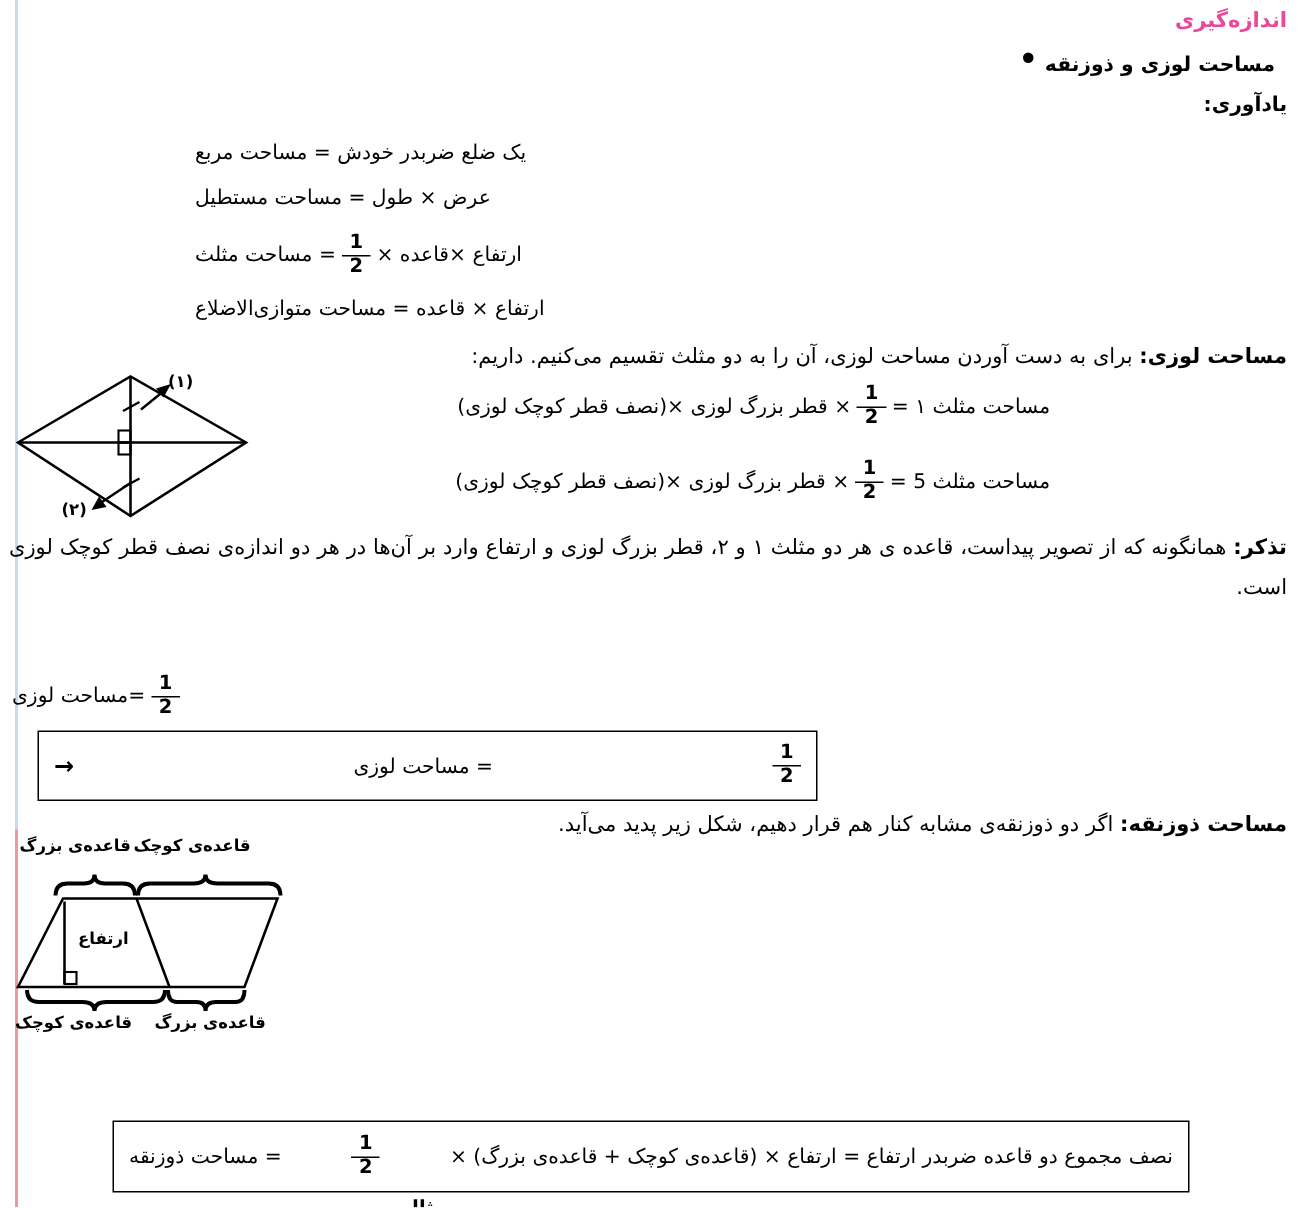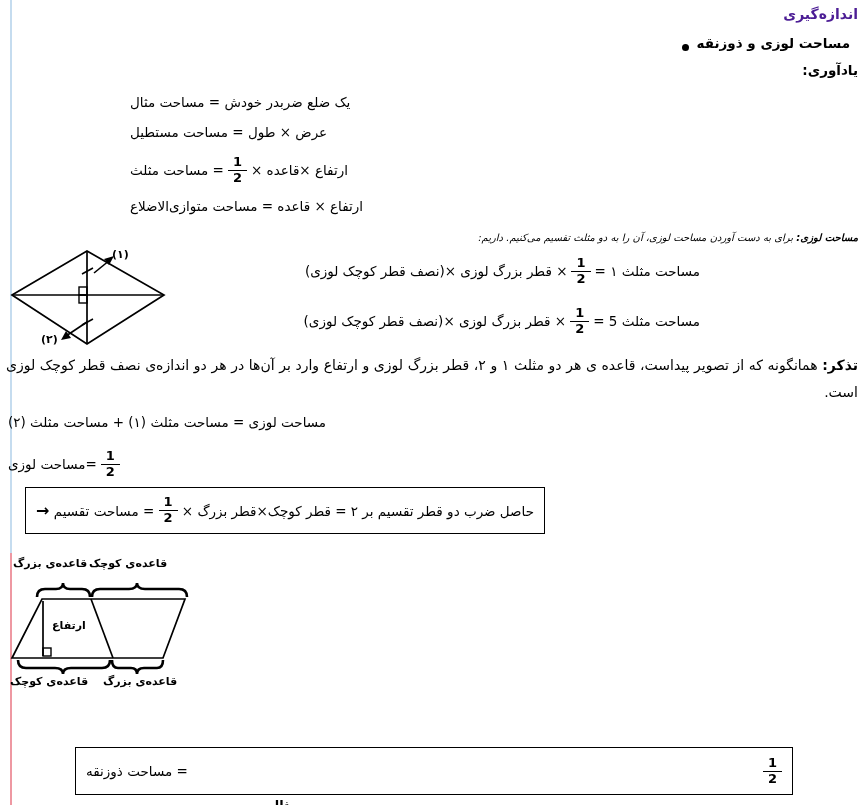--- a/index.html
+++ b/index.html
@@ -4,24 +4,24 @@
 <style>
   html,body{margin:0;padding:0;background:#fff;}
   .page{
     position:relative;width:866px;height:805px;background:#ffffff;overflow:hidden;
     font-family:"DejaVu Sans",sans-serif;color:#000;
   }
   .rule{position:absolute;left:10px;width:2px;}
   .rule-top{top:0;height:553px;}
   .rule-bottom{top:553px;height:252px;}
   .title{position:absolute;top:6px;right:8px;font-weight:bold;font-size:14px;direction:rtl;}
-  .bullet-line{position:absolute;top:35px;right:16px;display:flex;direction:rtl;align-items:flex-end;gap:8px;font-weight:bold;font-size:13.5px;}
+  .bullet-line{position:absolute;top:35px;right:16px;display:flex;direction:rtl;align-items:flex-start;gap:8px;font-weight:bold;font-size:13.5px;}
   .bullet-dot{width:7px;height:7px;border-radius:50%;background:#000;flex:0 0 auto;}
   .subhead{position:absolute;top:62px;right:8px;font-weight:bold;font-size:13.5px;direction:rtl;}
-  .para{position:absolute;direction:rtl;font-size:10px;line-height:20px;white-space:nowrap;font-style:italic;}
+  .para{position:absolute;direction:rtl;font-size:14px;line-height:20px;white-space:nowrap;}
   .para b{font-weight:bold;}
   .justpara{position:absolute;direction:rtl;font-size:14px;line-height:27px;text-align:justify;}
   .frow{position:absolute;display:flex;direction:rtl;align-items:center;gap:4px;font-size:13.5px;white-space:nowrap;}
   .frac{display:inline-flex;flex-direction:column;align-items:center;font-weight:bold;font-size:13px;line-height:1.15;}
   .frac .den{border-top:1.7px solid #000;}
   .frac .num,.frac .den{padding:0 5px;}
   .fbox{position:absolute;border:1.5px solid #000;display:flex;direction:rtl;align-items:center;justify-content:space-between;padding:0 10px;font-size:13.5px;white-space:nowrap;}
   .arrow{font-size:16px;font-weight:bold;line-height:1;}
   .fig{position:absolute;}
   .figlabel{position:absolute;font-weight:bold;font-size:11px;direction:rtl;white-space:nowrap;}
@@ -30,31 +30,31 @@
   .cutoff span{font-weight:bold;font-size:13px;line-height:14px;display:block;}
 </style>
 </head>
 <body>
 
 <div class="page">
 
   <div class="rule rule-top" style="background:#c5dcef"></div>
   <div class="rule rule-bottom" style="background:#ee98a2"></div>
 
-  <div class="title" style="color:#4c1d95">اندازه‌گیری</div>
+  <div class="title" style="color:#ec4899">اندازه‌گیری</div>
 
   <div class="bullet-line">
     <span>مساحت لوزی و ذوزنقه</span>
     <span class="bullet-dot"></span>
   </div>
 
   <div class="subhead">یادآوری:</div>
 
   <div class="frow" style="left:130px;top:94px">
-    <span>یک ضلع ضربدر خودش = مساحت مثال</span>
+    <span>یک ضلع ضربدر خودش = مساحت مربع</span>
   </div>
   <div class="frow" style="left:130px;top:124px">
     <span>عرض × طول = مساحت مستطیل</span>
   </div>
   <div class="frow" style="left:130px;top:148px;height:44px">
     <span>ارتفاع ×قاعده ×</span>
     <span class="frac">
       <span class="num">1</span>
       <span class="den">2</span>
     </span>
@@ -102,42 +102,42 @@
       <span class="den">2</span>
     </span>
     <span>× قطر بزرگ لوزی ×(نصف قطر کوچک لوزی)</span>
   </div>
 
   <div class="justpara" style="top:352px;right:8px;left:6px">
     <b>تذکر:</b>
     <span>همانگونه که از تصویر پیداست، قاعده ی هر دو مثلث ۱ و ۲، قطر بزرگ لوزی و ارتفاع وارد بر آن‌ها در هر دو اندازه‌ی نصف قطر کوچک لوزی است.</span>
   </div>
 
-  <div class="frow" style="left:8px;top:414px">
-    <span>مساحت لوزی = مساحت مثلث (۱) + مساحت مثلث (۲)</span>
-  </div>
 
   <div class="frow" style="left:8px;top:442px;height:44px">
     <span class="frac">
       <span class="num">1</span>
       <span class="den">2</span>
     </span>
     <span>=مساحت لوزی</span>
   </div>
 
   <div class="fbox" style="left:25px;top:487px;width:498px;height:45px">
-    <span>حاصل ضرب دو قطر تقسیم بر ۲ = قطر کوچک×قطر بزرگ ×</span>
     <span class="frac">
       <span class="num">1</span>
       <span class="den">2</span>
     </span>
-    <span>= مساحت تقسیم</span>
+    <span>= مساحت لوزی</span>
     <span class="arrow">→</span>
   </div>
 
+  <div class="para" style="top:540px;right:8px">
+    <b>مساحت ذوزنقه:</b>
+    <span>اگر دو ذوزنقه‌ی مشابه کنار هم قرار دهیم، شکل زیر پدید می‌آید.</span>
+  </div>
 
   <div class="fig" style="left:5px;top:557px;width:202px;height:134px">
     <div class="figlabel" style="left:8px;top:0">قاعده‌ی بزرگ</div>
     <div class="figlabel" style="left:84px;top:0">قاعده‌ی کوچک</div>
     <svg width="202" height="134" viewBox="0 0 202 134" style="position:absolute;left:0;top:0">
       <path d="M32,40 Q32,32 40,32 L51,32 Q58,32 58,26 Q58,32 65,32 L77,32 Q85,32 85,40" fill="none" stroke="#000" stroke-width="2.6"></path>
       <path d="M87,40 Q87,32 95,32 L124,32 Q132,32 132,26 Q132,32 140,32 L174,32 Q182,32 182,40" fill="none" stroke="#000" stroke-width="2.6"></path>
       <polygon points="37,42 180,42 158,101 7,101" fill="none" stroke="#000" stroke-width="1.7"></polygon>
       <line x1="86" y1="42" x2="108" y2="101" stroke="#000" stroke-width="1.7"></line>
       <line x1="38" y1="44" x2="38" y2="99" stroke="#000" stroke-width="1.7"></line>
@@ -146,20 +146,21 @@
       <path d="M107,103 Q107,111 113,111 L126,111 Q132,111 132,117 Q132,111 139,111 L152,111 Q158,111 158,103" fill="none" stroke="#000" stroke-width="2.6"></path>
     </svg>
     <div class="figlabel" style="left:47px;top:62px">ارتفاع</div>
     <div class="figlabel" style="left:5px;top:118px">قاعده‌ی کوچک</div>
     <div class="figlabel" style="left:98px;top:118px">قاعده‌ی بزرگ</div>
   </div>
 
 
 
   <div class="fbox" style="left:75px;top:747px;width:696px;height:46px">
+    <span>نصف مجموع دو قاعده ضربدر ارتفاع = ارتفاع × (قاعده‌ی کوچک + قاعده‌ی بزرگ) ×</span>
     <span class="frac">
       <span class="num">1</span>
       <span class="den">2</span>
     </span>
     <span>= مساحت ذوزنقه</span>
   </div>
 
   <div class="cutoff">
     <span>مثال</span>
   </div>

